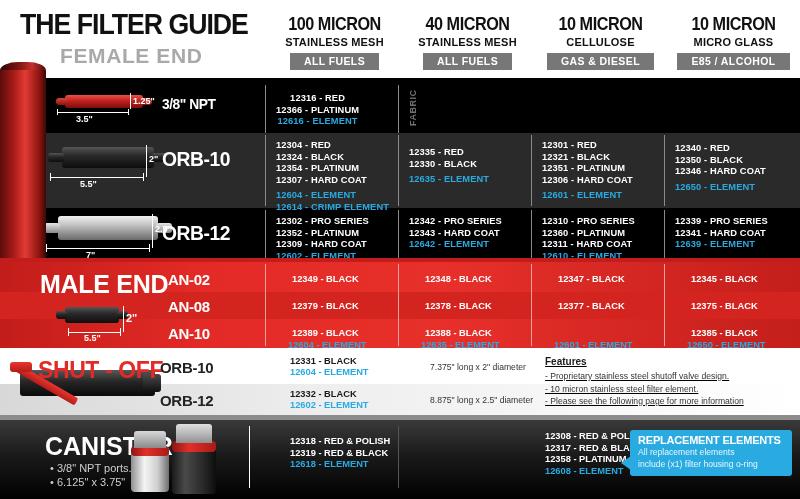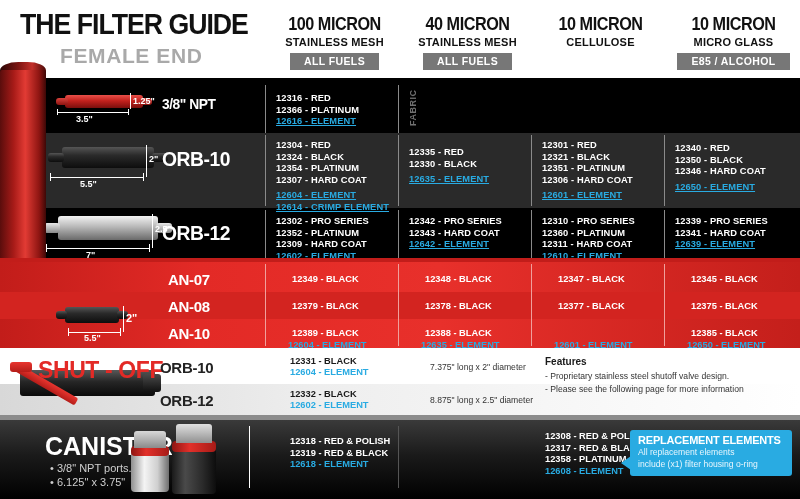--- a/index.html
+++ b/index.html
@@ -79,21 +79,21 @@
     transform: scaleX(0.92); transform-origin: left center;
   }
 
   .cell {
     position: absolute; color: #ffffff;
     font-size: 9.3px; font-weight: bold;
     letter-spacing: 0.1px;
     line-height: 11.6px;
     white-space: nowrap;
   }
-  .cell .el { color: #29abe2; text-decoration: underline; }
+  .cell .el { color: #29abe2; }
   .cell .gap { display: block; height: 4px; }
 
   .vdiv { position: absolute; width: 1px; background: #8a8a8a; }
 
   .fabric-tag {
     position: absolute;
     color: #707070; font-size: 9px; font-weight: bold;
     letter-spacing: 0.5px;
     transform: rotate(-90deg);
     transform-origin: left top;
@@ -138,21 +138,21 @@
     letter-spacing: -0.3px; white-space: nowrap;
   }
   .shut-pn {
     position: absolute; left: 290px;
     font-size: 9.3px; font-weight: bold; color: #1a1a1a; white-space: nowrap;
   }
   .shut-dim {
     position: absolute; left: 430px;
     font-size: 8.6px; color: #333333; white-space: nowrap;
   }
-  .feat-box { position: absolute; left: 545px; top: 8px; width: 248px; }
+  .feat-box { position: absolute; left: 545px; top: 8px; width: 248px; text-decoration: underline; }
   .feat-title { font-size: 10px; font-weight: bold; color: #1a1a1a; margin-bottom: 3px; }
   .feat-line { font-size: 8.6px; color: #333333; line-height: 12.5px; white-space: nowrap; }
 
   
   .can-sec {
     position: absolute; left: 0; top: 420px; width: 800px; height: 79px;
     background: linear-gradient(180deg,#3a3a3a 0%, #1a1a1a 45%, #000000 100%);
   }
   .can-title {
     position: absolute; left: 45px; top: 12px;
@@ -233,20 +233,21 @@
     <div class="ch-badge">ALL FUELS</div>
   </div>
   <div class="col-head" style="left:401px;width:133px;">
     <div class="ch-micron">40 MICRON</div>
     <div class="ch-media">STAINLESS MESH</div>
     <div class="ch-badge">ALL FUELS</div>
   </div>
   <div class="col-head" style="left:534px;width:133px;">
     <div class="ch-micron">10 MICRON</div>
     <div class="ch-media">CELLULOSE</div>
+    <div class="ch-badge">GAS &amp; DIESEL</div>
   </div>
   <div class="col-head" style="left:667px;width:133px;">
     <div class="ch-micron">10 MICRON</div>
     <div class="ch-media">MICRO GLASS</div>
     <div class="ch-badge">E85 / ALCOHOL</div>
   </div>
 
   <div class="bar bar-black-top"></div>
 
   <div class="fem-table">
@@ -271,21 +272,21 @@
     <div class="blk-filter" style="left:56px;top:13px;width:12px;height:7px;background:linear-gradient(180deg,#d8423c,#8d1310);"></div>
     <div class="blk-filter" style="left:140px;top:13px;width:12px;height:7px;background:linear-gradient(180deg,#d8423c,#8d1310);"></div>
     <div class="dim-line" style="left:57px;top:27px;width:72px;height:1px;"></div>
     <div class="dim-line" style="left:57px;top:24px;width:1px;height:6px;"></div>
     <div class="dim-line" style="left:128px;top:24px;width:1px;height:6px;"></div>
     <div class="dim-label" style="left:76px;top:29px;">3.5"</div>
     <div class="dim-line" style="left:130px;top:8px;width:1px;height:16px;"></div>
     <div class="dim-label" style="left:133px;top:11px;">1.25"</div>
     <div class="row-name" style="left:162px;top:10px;font-size:15px;">3/8" NPT</div>
 
-    <div class="cell" style="left:276px;top:8px;">
+    <div class="cell" style="left:276px;top:8px;text-align:center;">
       <div>12316 - RED</div>
       <div>12366 - PLATINUM</div>
       <div class="el">12616 - ELEMENT</div>
     </div>
     <div class="fabric-tag" style="left:408px;top:41px;">FABRIC</div>
 
     <div class="blk-filter" style="left:62px;top:62px;width:92px;height:21px;"></div>
     <div class="blk-filter" style="left:48px;top:68px;width:16px;height:9px;"></div>
     <div class="blk-filter" style="left:152px;top:68px;width:16px;height:9px;"></div>
     <div class="dim-line" style="left:50px;top:92px;width:94px;height:1px;"></div>
@@ -372,32 +373,33 @@
 
   <div class="male-sec">
     <div class="male-bg"></div>
     <div class="mrow m2"></div>
 
     <div class="vdiv" style="left:265px;top:2px;height:82px;background:#f0a09c;"></div>
     <div class="vdiv" style="left:398px;top:2px;height:82px;background:#f0a09c;"></div>
     <div class="vdiv" style="left:531px;top:2px;height:82px;background:#f0a09c;"></div>
     <div class="vdiv" style="left:664px;top:2px;height:82px;background:#f0a09c;"></div>
 
+    <div class="male-title">MALE END</div>
 
     <div class="blk-filter" style="left:65px;top:45px;width:54px;height:16px;"></div>
     <div class="blk-filter" style="left:56px;top:49px;width:11px;height:8px;"></div>
     <div class="blk-filter" style="left:117px;top:49px;width:11px;height:8px;"></div>
     <div class="dim-line" style="left:68px;top:70px;width:53px;height:1px;"></div>
     <div class="dim-line" style="left:68px;top:66px;width:1px;height:8px;"></div>
     <div class="dim-line" style="left:120px;top:66px;width:1px;height:8px;"></div>
     <div class="dim-label" style="left:84px;top:71px;">5.5"</div>
     <div class="dim-line" style="left:123px;top:44px;width:1px;height:26px;"></div>
     <div class="dim-label" style="left:126px;top:50px;font-size:11px;">2"</div>
 
-    <div class="an-label" style="top:9px;">AN-07</div>
+    <div class="an-label" style="top:9px;">AN-02</div>
     <div class="an-label" style="top:36px;">AN-08</div>
     <div class="an-label" style="top:63px;">AN-10</div>
 
     <div class="mcell" style="left:292px;top:12px;">12349 - BLACK</div>
     <div class="mcell" style="left:292px;top:39px;">12379 - BLACK</div>
     <div class="mcell" style="left:292px;top:66px;">12389 - BLACK</div>
     <div class="mcell el" style="left:288px;top:78px;">12604 - ELEMENT</div>
 
     <div class="mcell" style="left:425px;top:12px;">12348 - BLACK</div>
     <div class="mcell" style="left:425px;top:39px;">12378 - BLACK</div>
@@ -435,20 +437,21 @@
     <div class="shut-pn el" style="top:19px;color:#29abe2;">12604 - ELEMENT</div>
     <div class="shut-pn" style="top:41px;">12332 - BLACK</div>
     <div class="shut-pn el" style="top:52px;color:#29abe2;">12602 - ELEMENT</div>
 
     <div class="shut-dim" style="top:14px;">7.375" long x 2" diameter</div>
     <div class="shut-dim" style="top:47px;">8.875" long x 2.5" diameter</div>
 
     <div class="feat-box">
       <div class="feat-title">Features</div>
       <div class="feat-line">- Proprietary stainless steel shutoff valve design.</div>
+      <div class="feat-line">- 10 micron stainless steel filter element.</div>
       <div class="feat-line">- Please see the following page for more information</div>
     </div>
   </div>
 
   <div class="bar bar-gray"></div>
 
   <div class="can-sec">
     <div class="can-title">CANISTER</div>
     <div class="can-bullet" style="top:42px;">• 3/8" NPT ports.</div>
     <div class="can-bullet" style="top:56px;">• 6.125" x 3.75"</div>

